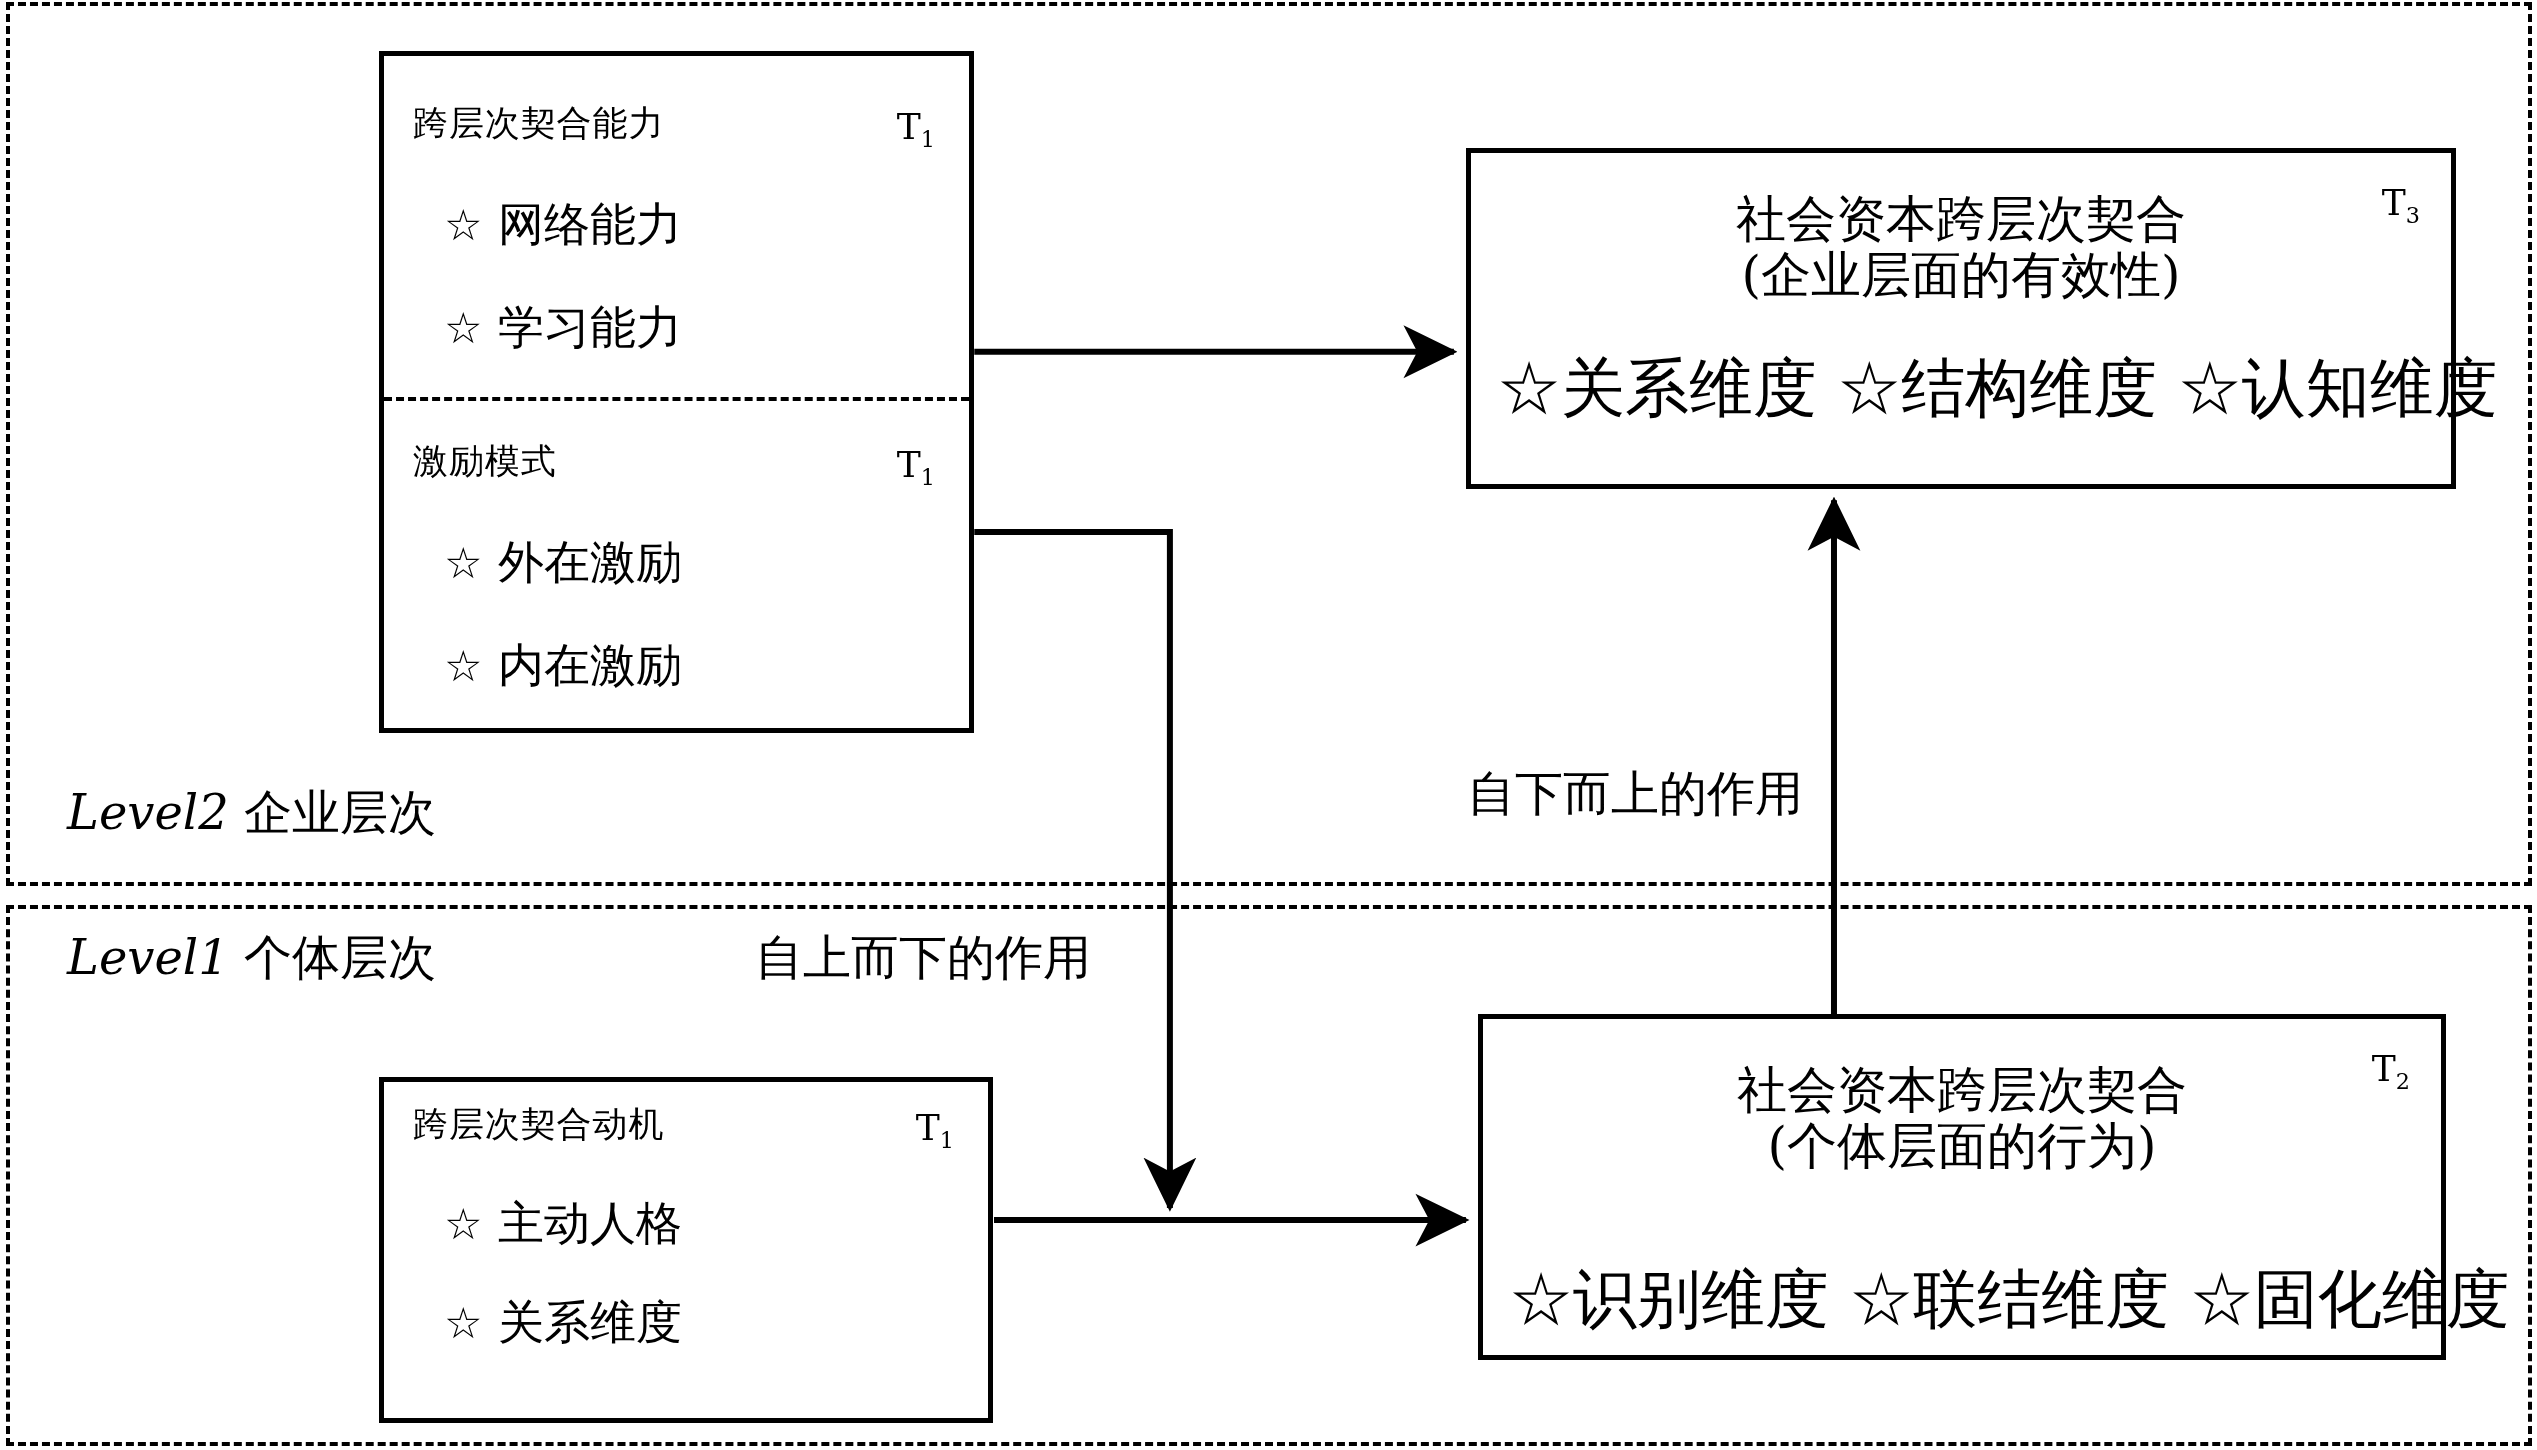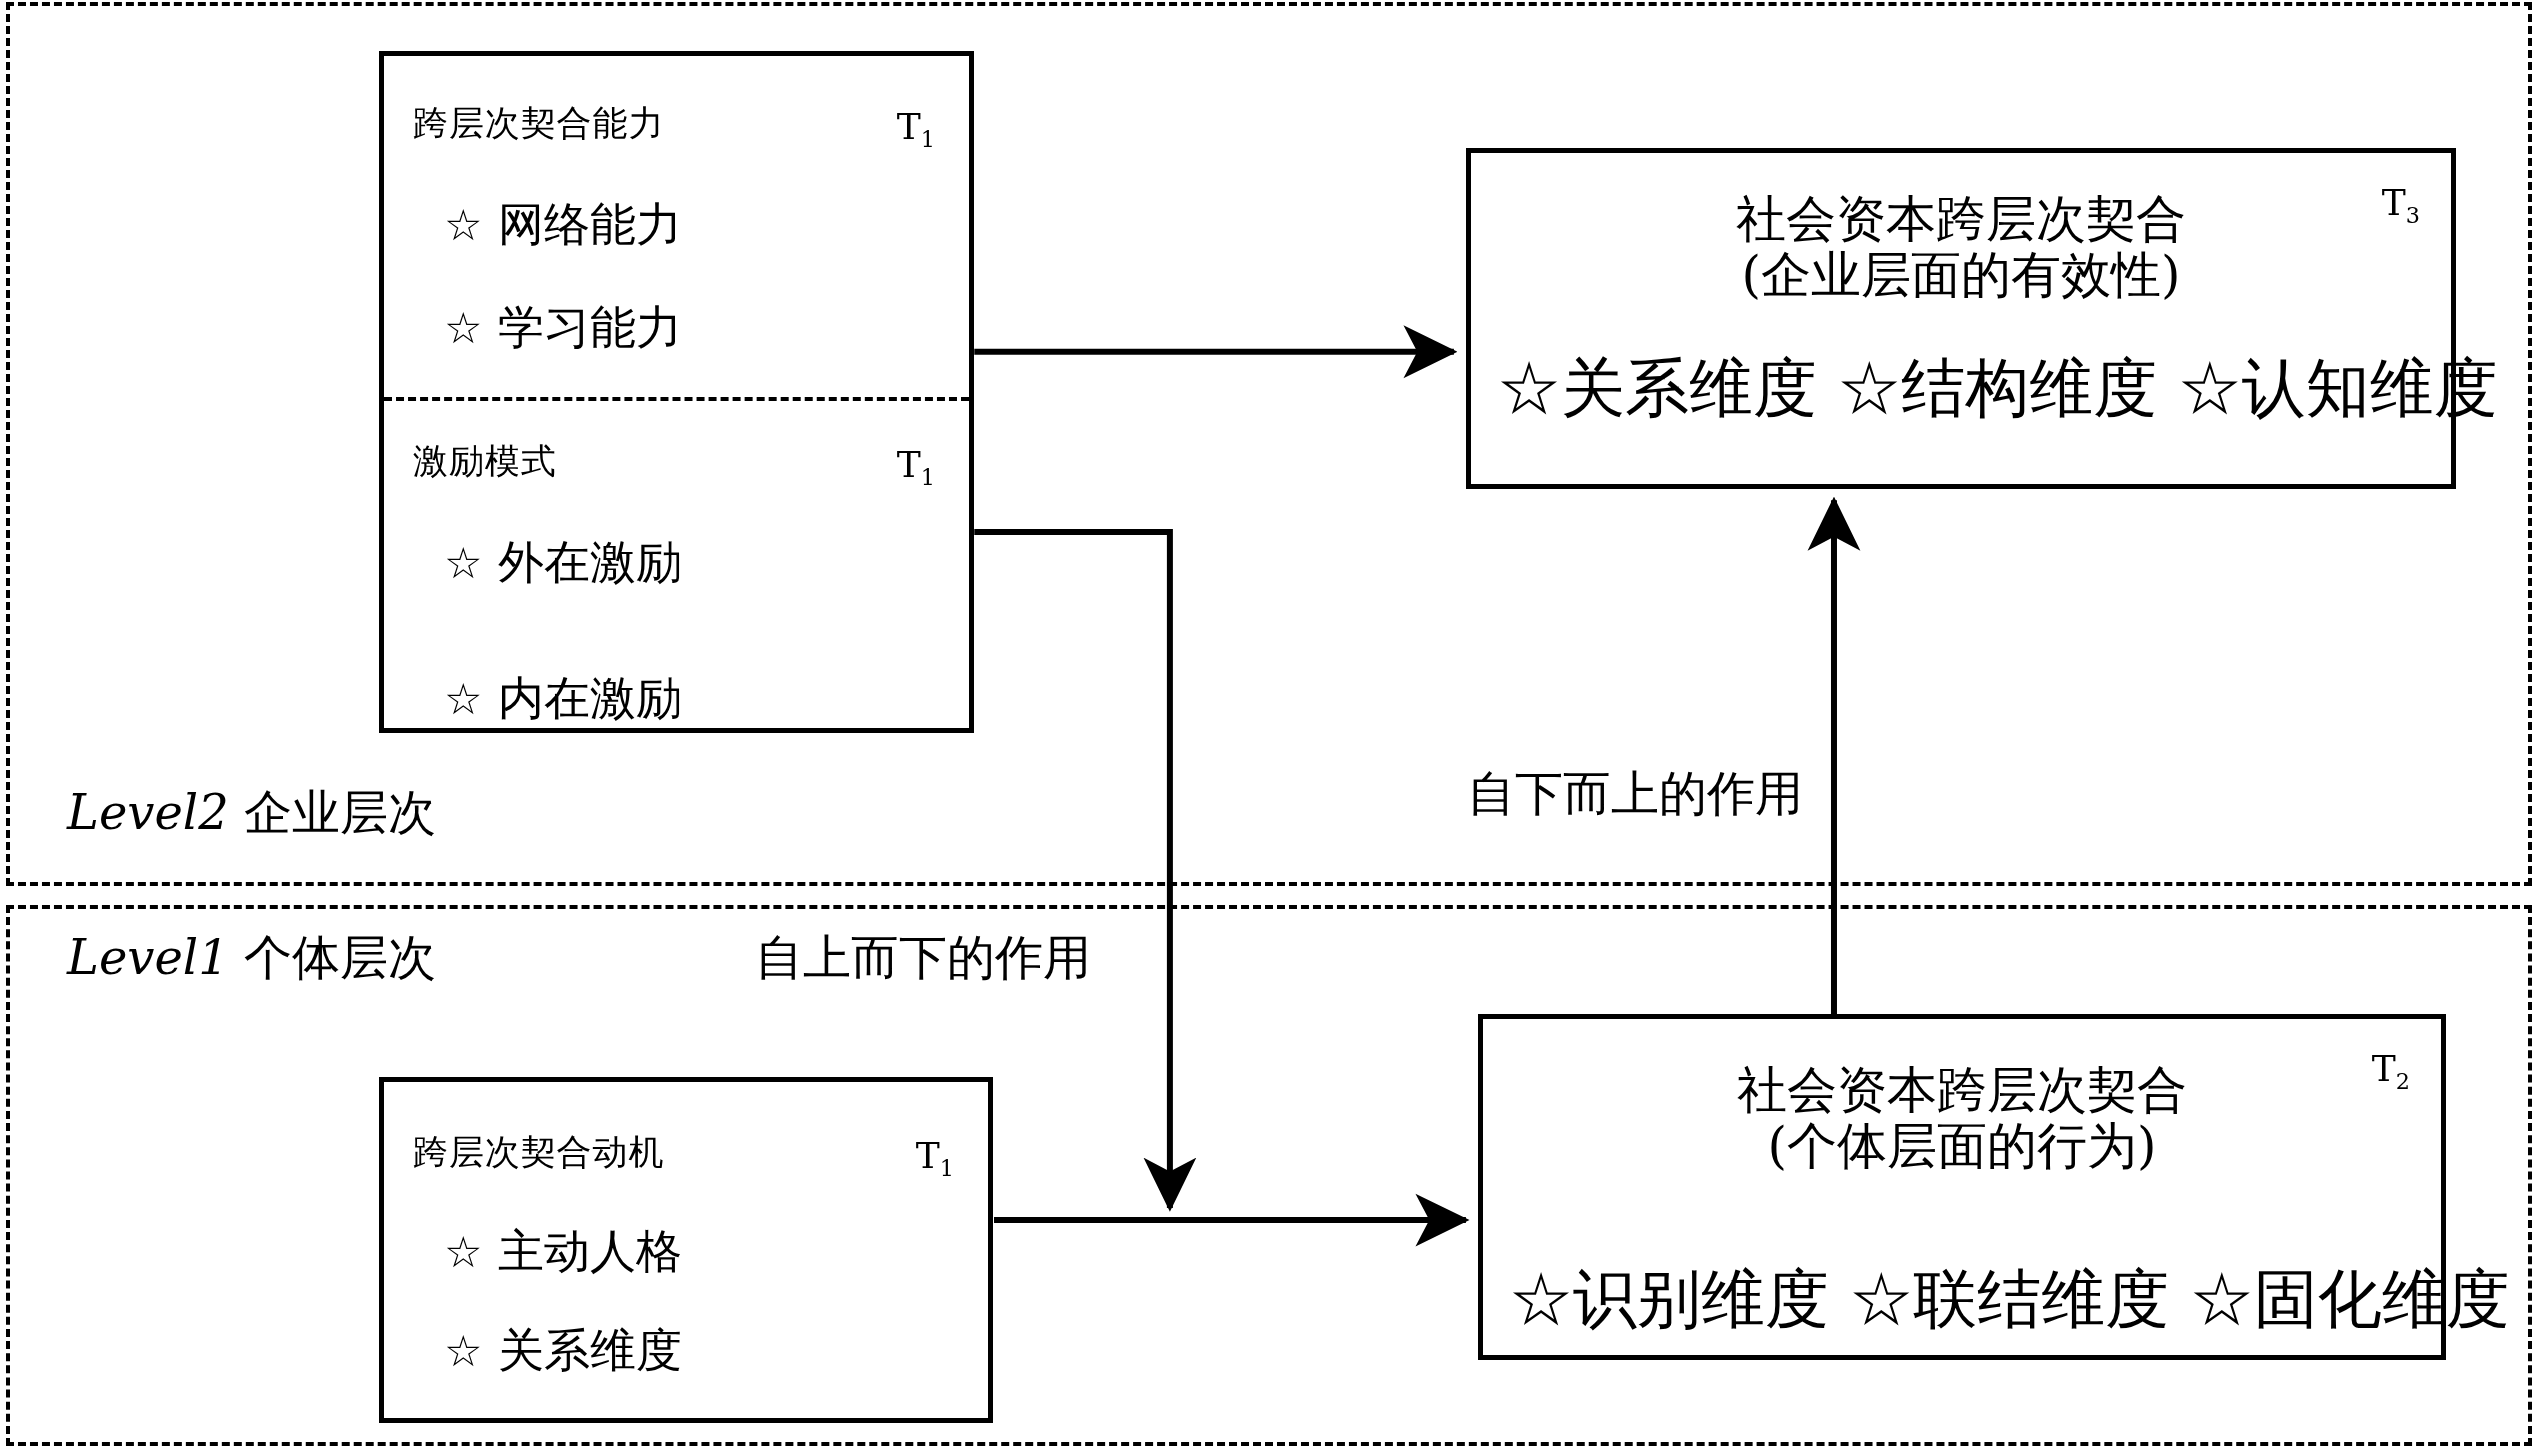--- a/index.html
+++ b/index.html
@@ -91,24 +91,24 @@
   }
   .bullet .star{ font-size:43px; padding-right:15.4px; }
 
   
   #section-capability .head-row{ margin-top:50px; }
   #section-capability .bullet.b1{ margin-top:60px; }
   #section-capability .bullet.b2{ margin-top:57px; }
   
   #section-incentive .head-row{ margin-top:47px; }
   #section-incentive .bullet.b1{ margin-top:60px; }
-  #section-incentive .bullet.b2{ margin-top:90px; }
-
-  
-  #box-motive .head-row{ margin-top:53px; }
+  #section-incentive .bullet.b2{ margin-top:57px; }
+
+  
+  #box-motive .head-row{ margin-top:25px; }
   #box-motive .bullet.b1{ margin-top:58px; }
   #box-motive .bullet.b2{ margin-top:53px; }
   #box-motive .inner{ padding:0 29px; }
 
   
   .outcome-inner{
     position:relative;
     height:100%;
     box-sizing:border-box;
     padding:0 26px;

